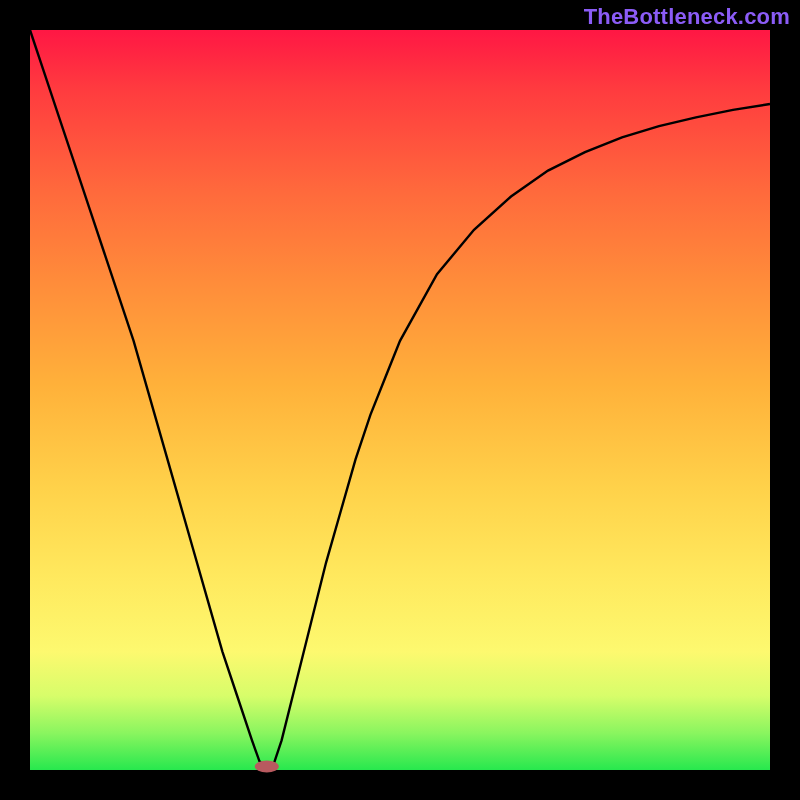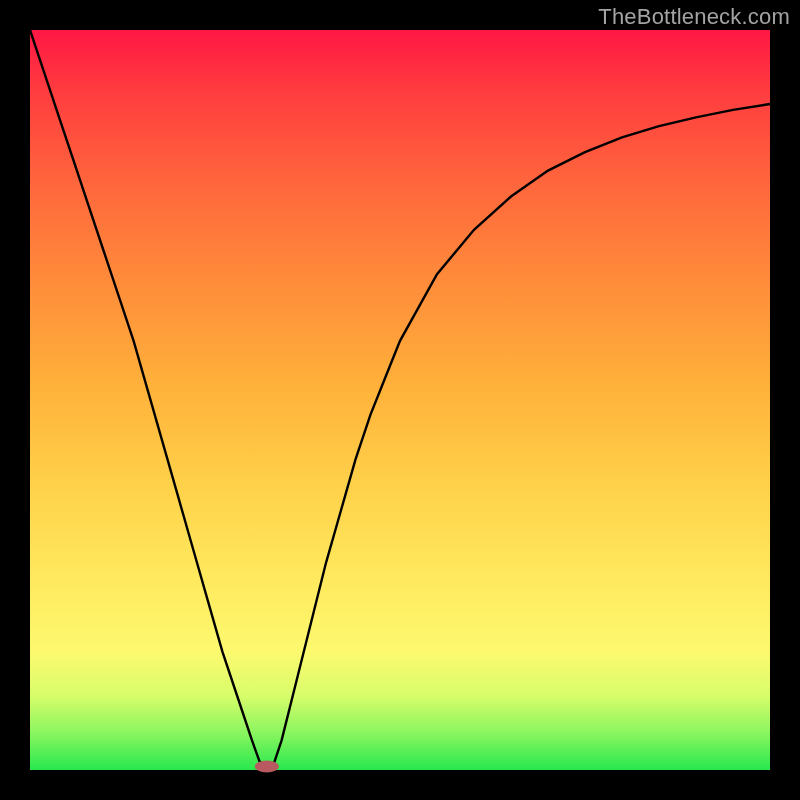--- a/index.html
+++ b/index.html
@@ -43,23 +43,24 @@
     left: 0;
     top: 0;
     width: 740px;
     height: 740px;
     overflow: visible;
   }
   .watermark {
     position: absolute;
     right: 10px;
     top: 4px;
-    color: #a3a3a3;
+    color: #8b5cf6;
     font-size: 22px;
     letter-spacing: 0.2px;
+    font-weight: bold;
   }
 </style>
 </head>
 <body>
 
 <div class="frame">
 
   <div class="plot-area">
     <svg class="curve" viewBox="0 0 740 740" preserveAspectRatio="none">
       <path id="curve-path" d="M0.0 0.0 L14.8 44.4 L29.6 88.8 L44.4 133.2 L59.2 177.6 L74.0 222.0 L88.8 266.4 L103.6 310.8 L118.4 362.6 L133.2 414.4 L148.0 466.2 L162.8 518.0 L177.6 569.8 L192.4 621.6 L207.2 666.0 L222.0 710.4 L229.4 731.1 L236.8 738.5 L244.2 732.6 L251.6 710.4 L266.4 651.2 L281.2 592.0 L296.0 532.8 L310.8 481.0 L325.6 429.2 L340.4 384.8 L355.2 347.8 L370.0 310.8 L407.0 244.2 L444.0 199.8 L481.0 166.5 L518.0 140.6 L555.0 122.1 L592.0 107.3 L629.0 96.2 L666.0 87.3 L703.0 79.9 L740.0 74.0" fill="none" stroke="#000" stroke-width="2.4"></path>

